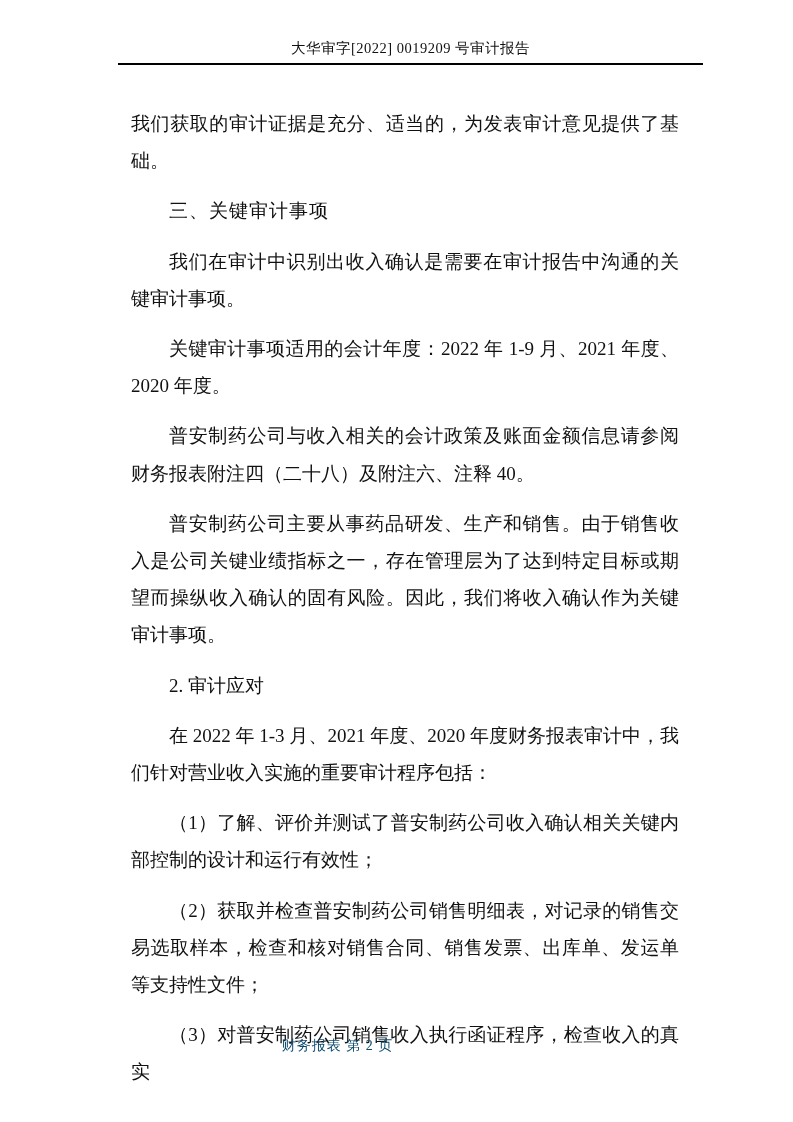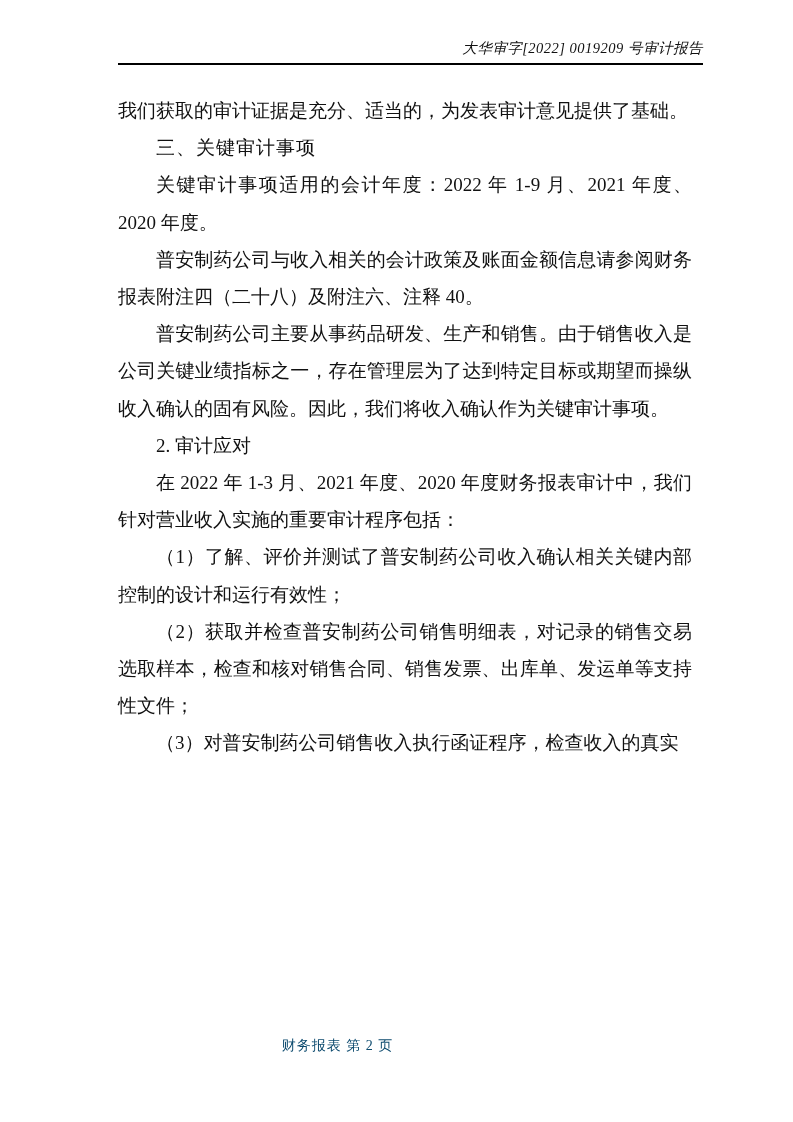--- a/index.html
+++ b/index.html
@@ -15,41 +15,40 @@
     color: #111111;
     font-family: "Liberation Serif", "DejaVu Serif", serif;
     overflow: hidden;
   }
   
   .running-header {
     position: absolute;
     left: 118px;
     top: 38px;
     width: 585px;
-    text-align: right;
+    text-align: center;
     font-size: 14.5px;
     line-height: 20px;
     letter-spacing: 0.5px;
     padding-bottom: 5px;
     border-bottom: 2px solid #000000;
-    font-style: italic;
   }
   
   .doc-body {
     position: absolute;
     left: 118px;
     top: 92px;
     width: 574px;
     font-size: 19px;
     line-height: 37.2px;
     text-align: justify;
     text-justify: inter-character;
   }
   .doc-body p {
-    margin: 0;
+    margin: 13px;
     padding: 0;
     text-indent: 2em;
   }
   .doc-body p.flush {
     text-indent: 0;
   }
   .doc-body p.heading {
     font-family: "Liberation Sans", "DejaVu Sans", sans-serif;
     font-weight: 400;
     letter-spacing: 1px;
@@ -72,20 +71,21 @@
 
 <div class="page">
 
   <div class="running-header">
     <span>大华审字[2022] 0019209 号审计报告</span>
   </div>
 
   <div class="doc-body">
     <p class="flush">我们获取的审计证据是充分、适当的，为发表审计意见提供了基础。</p>
     <p class="heading">三、关键审计事项</p>
+    <p>我们在审计中识别出收入确认是需要在审计报告中沟通的关键审计事项。</p>
     <p>关键审计事项适用的会计年度：2022 年 1-9 月、2021 年度、2020 年度。</p>
     <p>普安制药公司与收入相关的会计政策及账面金额信息请参阅财务报表附注四（二十八）及附注六、注释 40。</p>
     <p>普安制药公司主要从事药品研发、生产和销售。由于销售收入是公司关键业绩指标之一，存在管理层为了达到特定目标或期望而操纵收入确认的固有风险。因此，我们将收入确认作为关键审计事项。</p>
     <p>2. 审计应对</p>
     <p>在 2022 年 1-3 月、2021 年度、2020 年度财务报表审计中，我们针对营业收入实施的重要审计程序包括：</p>
     <p>（1）了解、评价并测试了普安制药公司收入确认相关关键内部控制的设计和运行有效性；</p>
     <p>（2）获取并检查普安制药公司销售明细表，对记录的销售交易选取样本，检查和核对销售合同、销售发票、出库单、发运单等支持性文件；</p>
     <p>（3）对普安制药公司销售收入执行函证程序，检查收入的真实</p>
   </div>
 

